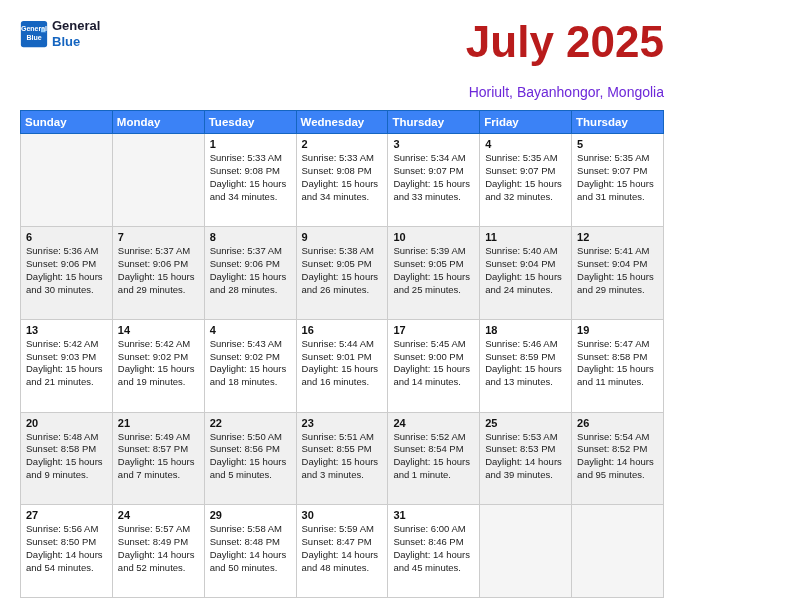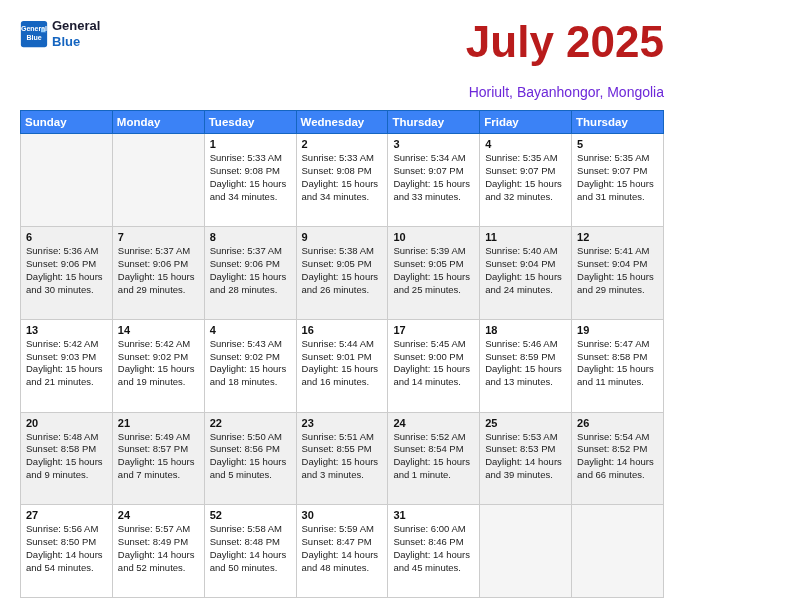--- a/index.html
+++ b/index.html
@@ -316,40 +316,40 @@
             <span class="cell-line">Sunrise: 5:53 AM</span>
             <span class="cell-line">Sunset: 8:53 PM</span>
             <span class="cell-line">Daylight: 14 hours</span>
             <span class="cell-line">and 39 minutes.</span>
           </td>
           <td>
             <span class="day-num">26</span>
             <span class="cell-line">Sunrise: 5:54 AM</span>
             <span class="cell-line">Sunset: 8:52 PM</span>
             <span class="cell-line">Daylight: 14 hours</span>
-            <span class="cell-line">and 66 minutes.</span>
+            <span class="cell-line">and 95 minutes.</span>
           </td>
         </tr>
         <tr>
           <td>
             <span class="day-num">27</span>
             <span class="cell-line">Sunrise: 5:56 AM</span>
             <span class="cell-line">Sunset: 8:50 PM</span>
             <span class="cell-line">Daylight: 14 hours</span>
             <span class="cell-line">and 54 minutes.</span>
           </td>
           <td>
             <span class="day-num">24</span>
             <span class="cell-line">Sunrise: 5:57 AM</span>
             <span class="cell-line">Sunset: 8:49 PM</span>
             <span class="cell-line">Daylight: 14 hours</span>
             <span class="cell-line">and 52 minutes.</span>
           </td>
           <td>
-            <span class="day-num">52</span>
+            <span class="day-num">29</span>
             <span class="cell-line">Sunrise: 5:58 AM</span>
             <span class="cell-line">Sunset: 8:48 PM</span>
             <span class="cell-line">Daylight: 14 hours</span>
             <span class="cell-line">and 50 minutes.</span>
           </td>
           <td>
             <span class="day-num">30</span>
             <span class="cell-line">Sunrise: 5:59 AM</span>
             <span class="cell-line">Sunset: 8:47 PM</span>
             <span class="cell-line">Daylight: 14 hours</span>

